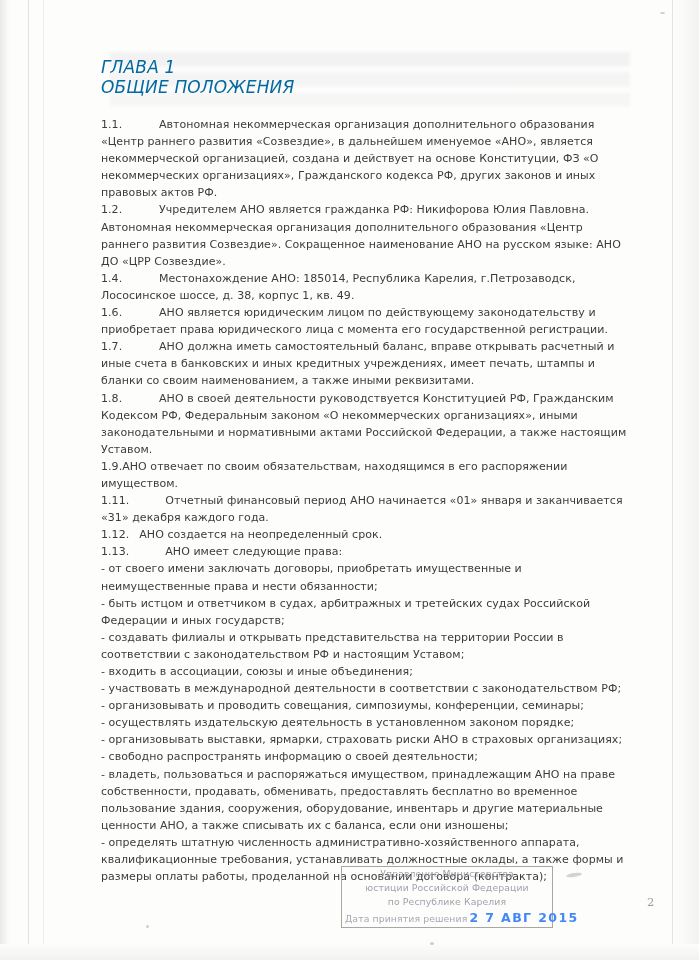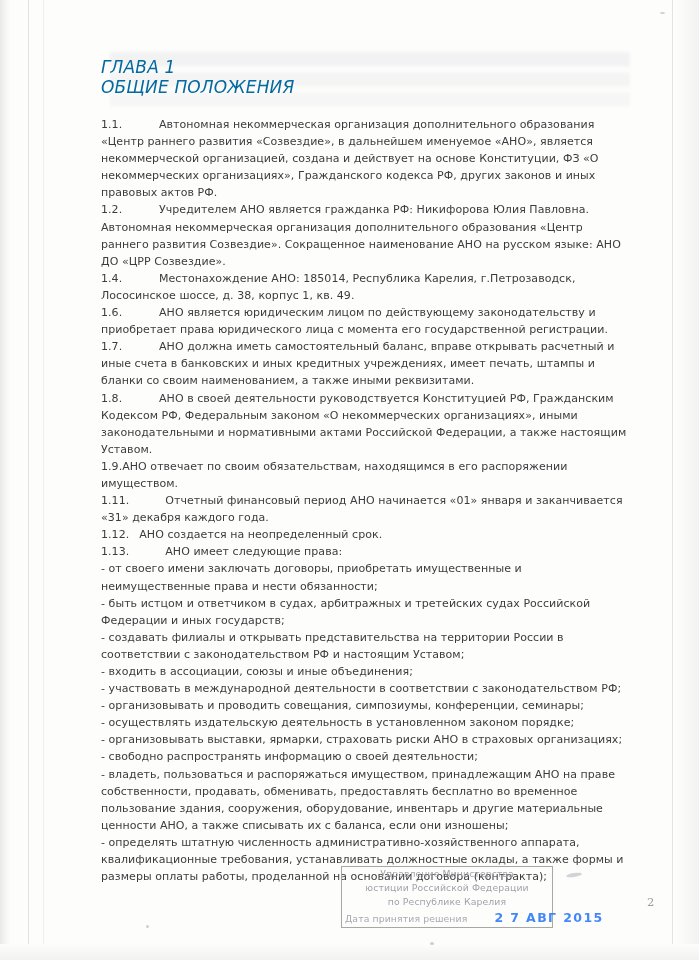--- a/index.html
+++ b/index.html
@@ -146,21 +146,20 @@
     line-height: 14px;
     letter-spacing: 0.1px;
     white-space: nowrap;
   }
   .stamp-date-row {
     display: flex;
     align-items: baseline;
     justify-content: flex-start;
     padding-left: 3px;
     margin-top: 1px;
-    gap: 25px;
   }
   .stamp-date-label {
     font-size: 9.3px;
     line-height: 14px;
     letter-spacing: 0.1px;
     white-space: nowrap;
     color: #a2a5ad;
   }
   .stamp-date-value {
     font-family: "DejaVu Sans", "Liberation Sans", sans-serif;

